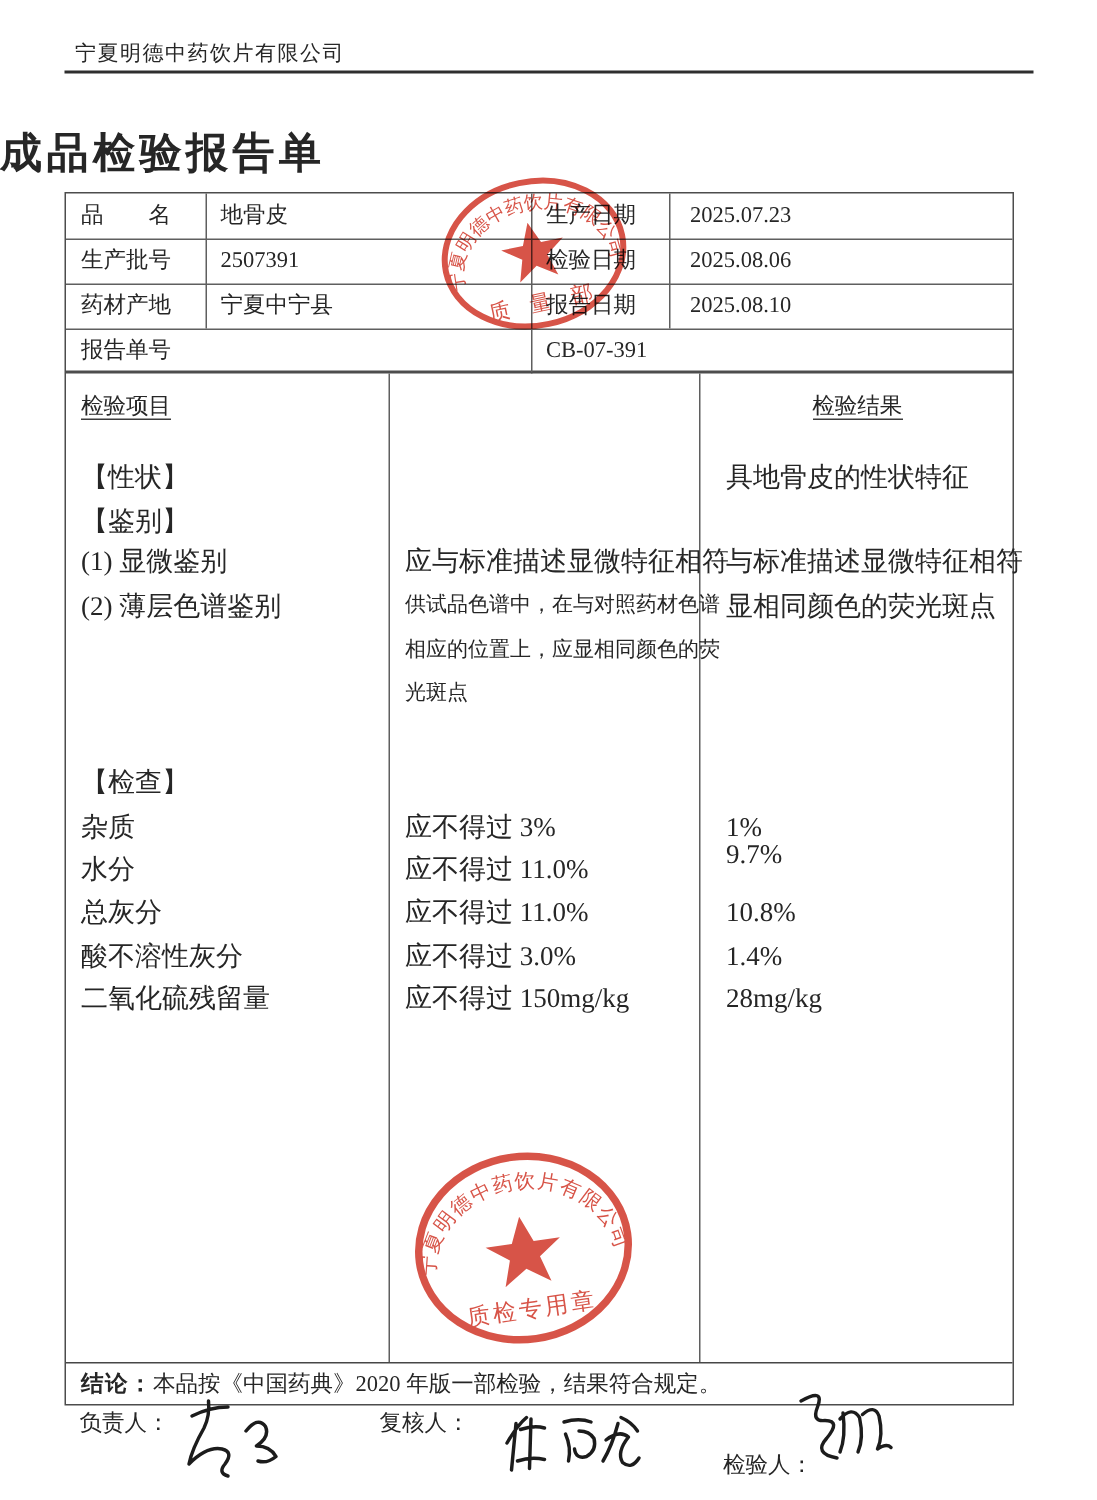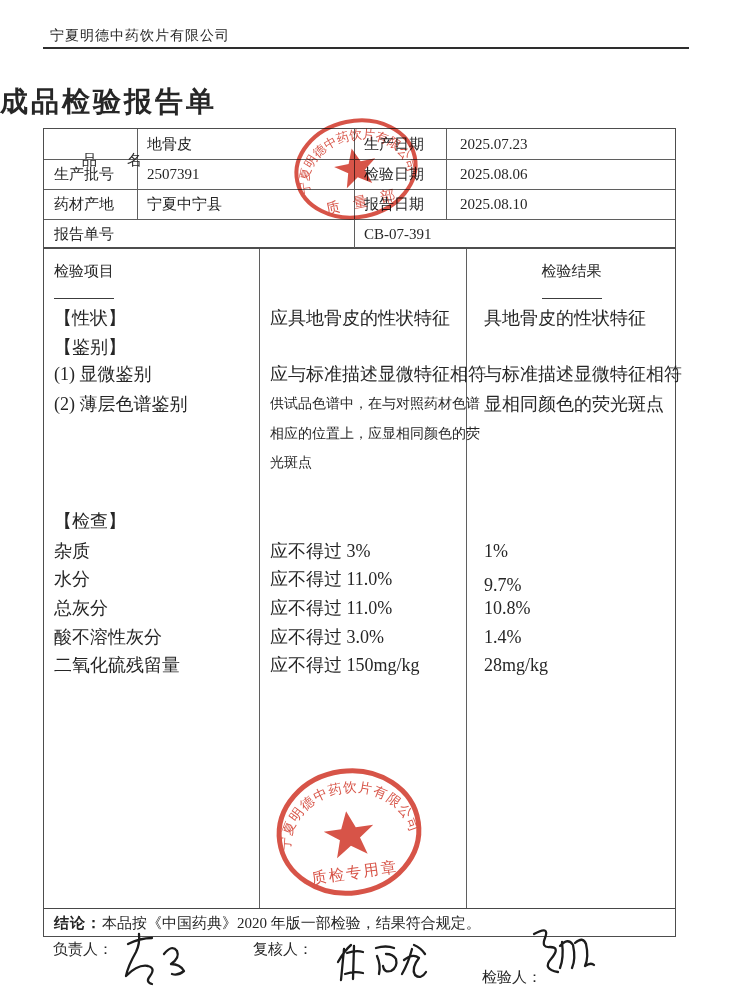--- a/index.html
+++ b/index.html
@@ -16,21 +16,21 @@
 
   
   .info-table{left:43px;top:128px;width:633px;height:120px;border:1.5px solid #4d4d4d;box-sizing:border-box;}
   .hline{position:absolute;left:0;width:100%;height:1px;background:#5f5f5f;}
   .vline{position:absolute;top:0;width:1px;background:#5f5f5f;}
   .cellTxt{position:absolute;height:22px;line-height:22px;font-size:15px;white-space:nowrap;}
 
   
   .main-table{left:43px;top:248px;width:633px;height:689px;border:1.5px solid #4d4d4d;box-sizing:border-box;}
   .colhead{position:absolute;top:11px;height:22px;line-height:22px;font-size:15px;}
-  .uline{border-bottom:1px solid #3c3c3c;padding-bottom:19px;}
+  .uline{border-bottom:1px solid #3c3c3c;padding-bottom:0;}
   .ln{position:absolute;height:22px;line-height:22px;font-size:18px;white-space:nowrap;}
   .wrapblock{position:absolute;font-size:14px;line-height:29.5px;}
   .concl{position:absolute;left:0;top:659px;width:100%;height:28px;border-top:1.5px solid #474747;
          line-height:28px;font-size:15px;padding-left:10px;box-sizing:border-box;white-space:nowrap;}
   .concl b{letter-spacing:1px;}
 
   
   .sigrow-label{position:absolute;top:938px;font-size:15px;height:22px;line-height:22px;}
   .sig-svg{position:absolute;}
   .sig-svg path{fill:none;stroke:#1c1c1c;stroke-width:2.3;stroke-linecap:round;stroke-linejoin:round;}
@@ -52,21 +52,21 @@
   <div class="abs title">成品检验报告单</div>
 
   <div class="abs info-table">
     <div class="hline" style="top:30px;"></div>
     <div class="hline" style="top:60px;"></div>
     <div class="hline" style="top:90px;"></div>
     <div class="vline" style="left:93px;height:90px;"></div>
     <div class="vline" style="left:310px;height:120px;"></div>
     <div class="vline" style="left:402px;height:90px;"></div>
 
-    <div class="cellTxt" style="left:10px;top:20px;margin-left:28px;">品　　名</div>
+    <div class="cellTxt" style="left:10px;top:4px;">品　　名</div>
     <div class="cellTxt" style="left:103px;top:4px;">地骨皮</div>
     <div class="cellTxt" style="left:320px;top:4px;">生产日期</div>
     <div class="cellTxt" style="left:416px;top:4px;">2025.07.23</div>
 
     <div class="cellTxt" style="left:10px;top:34px;">生产批号</div>
     <div class="cellTxt" style="left:103px;top:34px;">2507391</div>
     <div class="cellTxt" style="left:320px;top:34px;">检验日期</div>
     <div class="cellTxt" style="left:416px;top:34px;">2025.08.06</div>
 
     <div class="cellTxt" style="left:10px;top:64px;">药材产地</div>
@@ -89,34 +89,33 @@
     <div class="ln" style="left:10px;top:87px;">【鉴别】</div>
     <div class="ln" style="left:10px;top:114px;">(1) 显微鉴别</div>
     <div class="ln" style="left:10px;top:144px;">(2) 薄层色谱鉴别</div>
     <div class="ln" style="left:10px;top:261px;">【检查】</div>
     <div class="ln" style="left:10px;top:291px;">杂质</div>
     <div class="ln" style="left:10px;top:319px;">水分</div>
     <div class="ln" style="left:10px;top:348px;">总灰分</div>
     <div class="ln" style="left:10px;top:377px;">酸不溶性灰分</div>
     <div class="ln" style="left:10px;top:405px;text-align:right;">二氧化硫残留量</div>
 
-    <div class="ln" style="left:226px;top:58px;">应具地骨皮的性状特征</div>
     <div class="ln" style="left:226px;top:114px;">应与标准描述显微特征相符</div>
     <div class="wrapblock" style="left:226px;top:140px;width:214px;">供试品色谱中，在与对照药材色谱相应的位置上，应显相同颜色的荧光斑点</div>
     <div class="ln" style="left:226px;top:291px;">应不得过 3%</div>
     <div class="ln" style="left:226px;top:319px;">应不得过 11.0%</div>
     <div class="ln" style="left:226px;top:348px;">应不得过 11.0%</div>
     <div class="ln" style="left:226px;top:377px;">应不得过 3.0%</div>
     <div class="ln" style="left:226px;top:405px;">应不得过 150mg/kg</div>
 
     <div class="ln" style="left:440px;top:58px;">具地骨皮的性状特征</div>
     <div class="ln" style="left:440px;top:114px;">与标准描述显微特征相符</div>
     <div class="ln" style="left:440px;top:144px;">显相同颜色的荧光斑点</div>
     <div class="ln" style="left:440px;top:291px;">1%</div>
-    <div class="ln" style="left:440px;top:325px;">9.7%</div>
+    <div class="ln" style="left:440px;top:309px;">9.7%</div>
     <div class="ln" style="left:440px;top:348px;">10.8%</div>
     <div class="ln" style="left:440px;top:377px;">1.4%</div>
     <div class="ln" style="left:440px;top:405px;">28mg/kg</div>
 
     <div class="concl">
       <b>结论：</b><span>本品按《中国药典》2020 年版一部检验，结果符合规定。</span>
     </div>
   </div>
 
   <div class="sigrow-label" style="left:53px;">负责人：</div>

